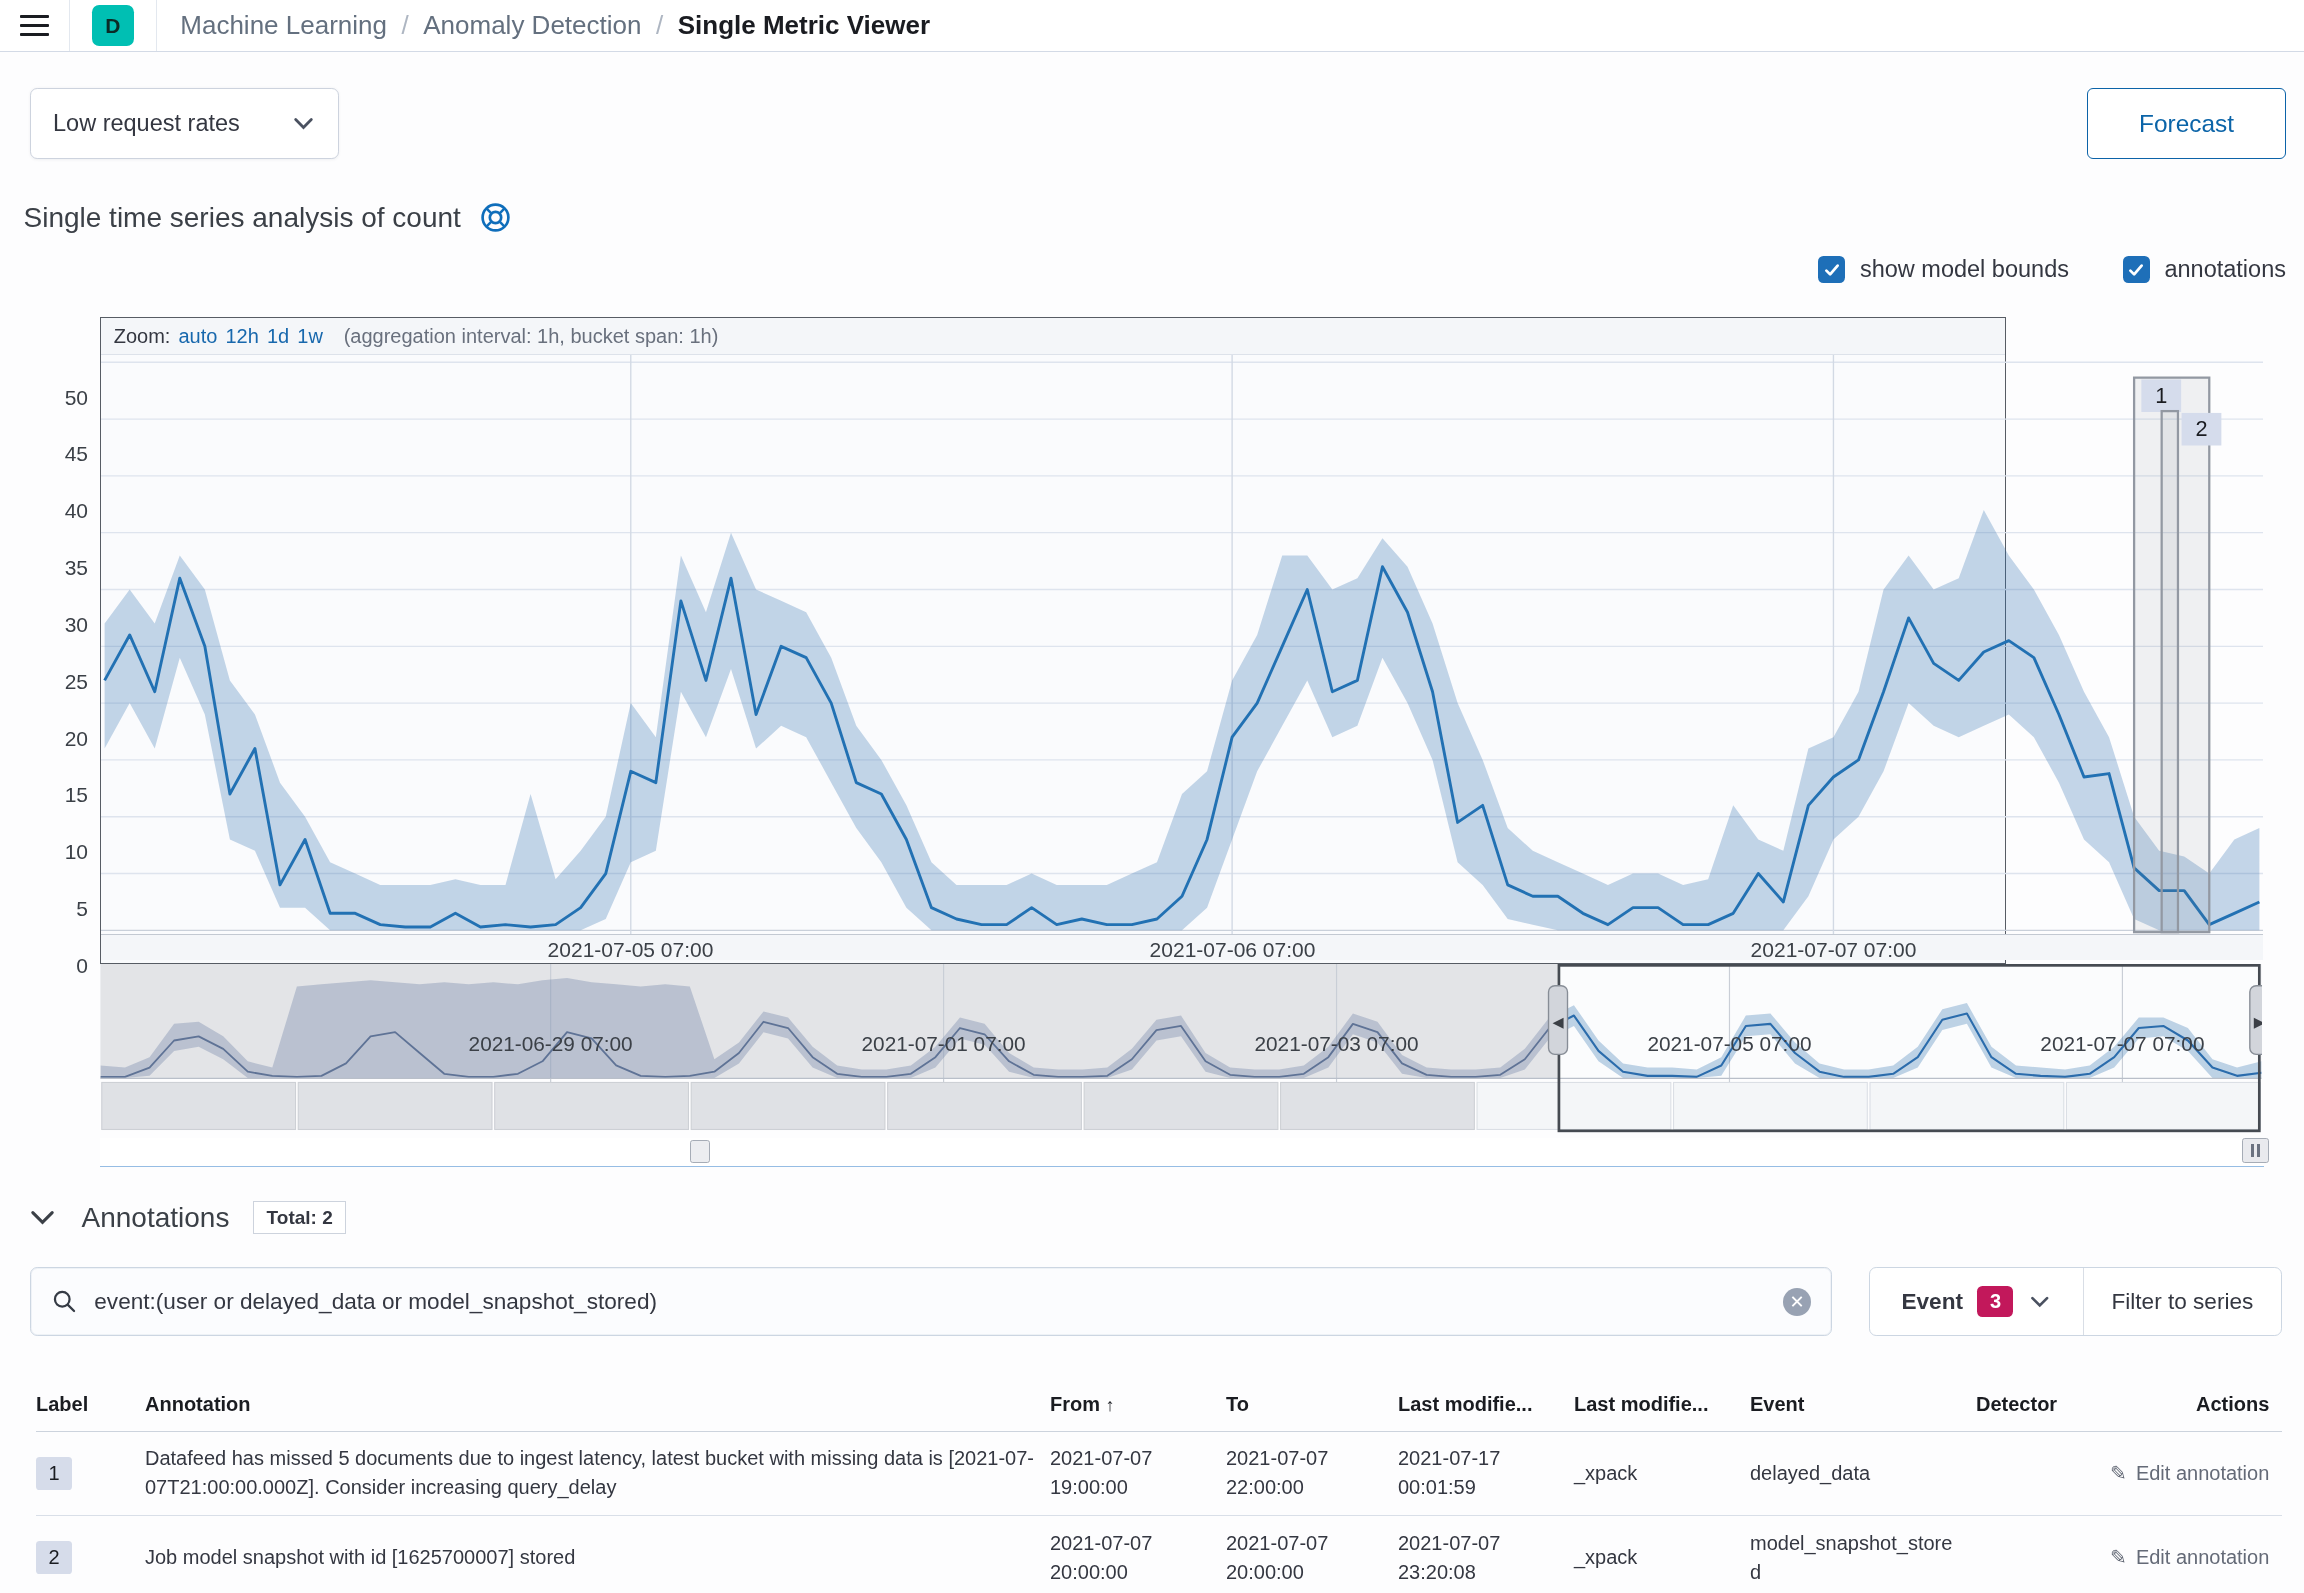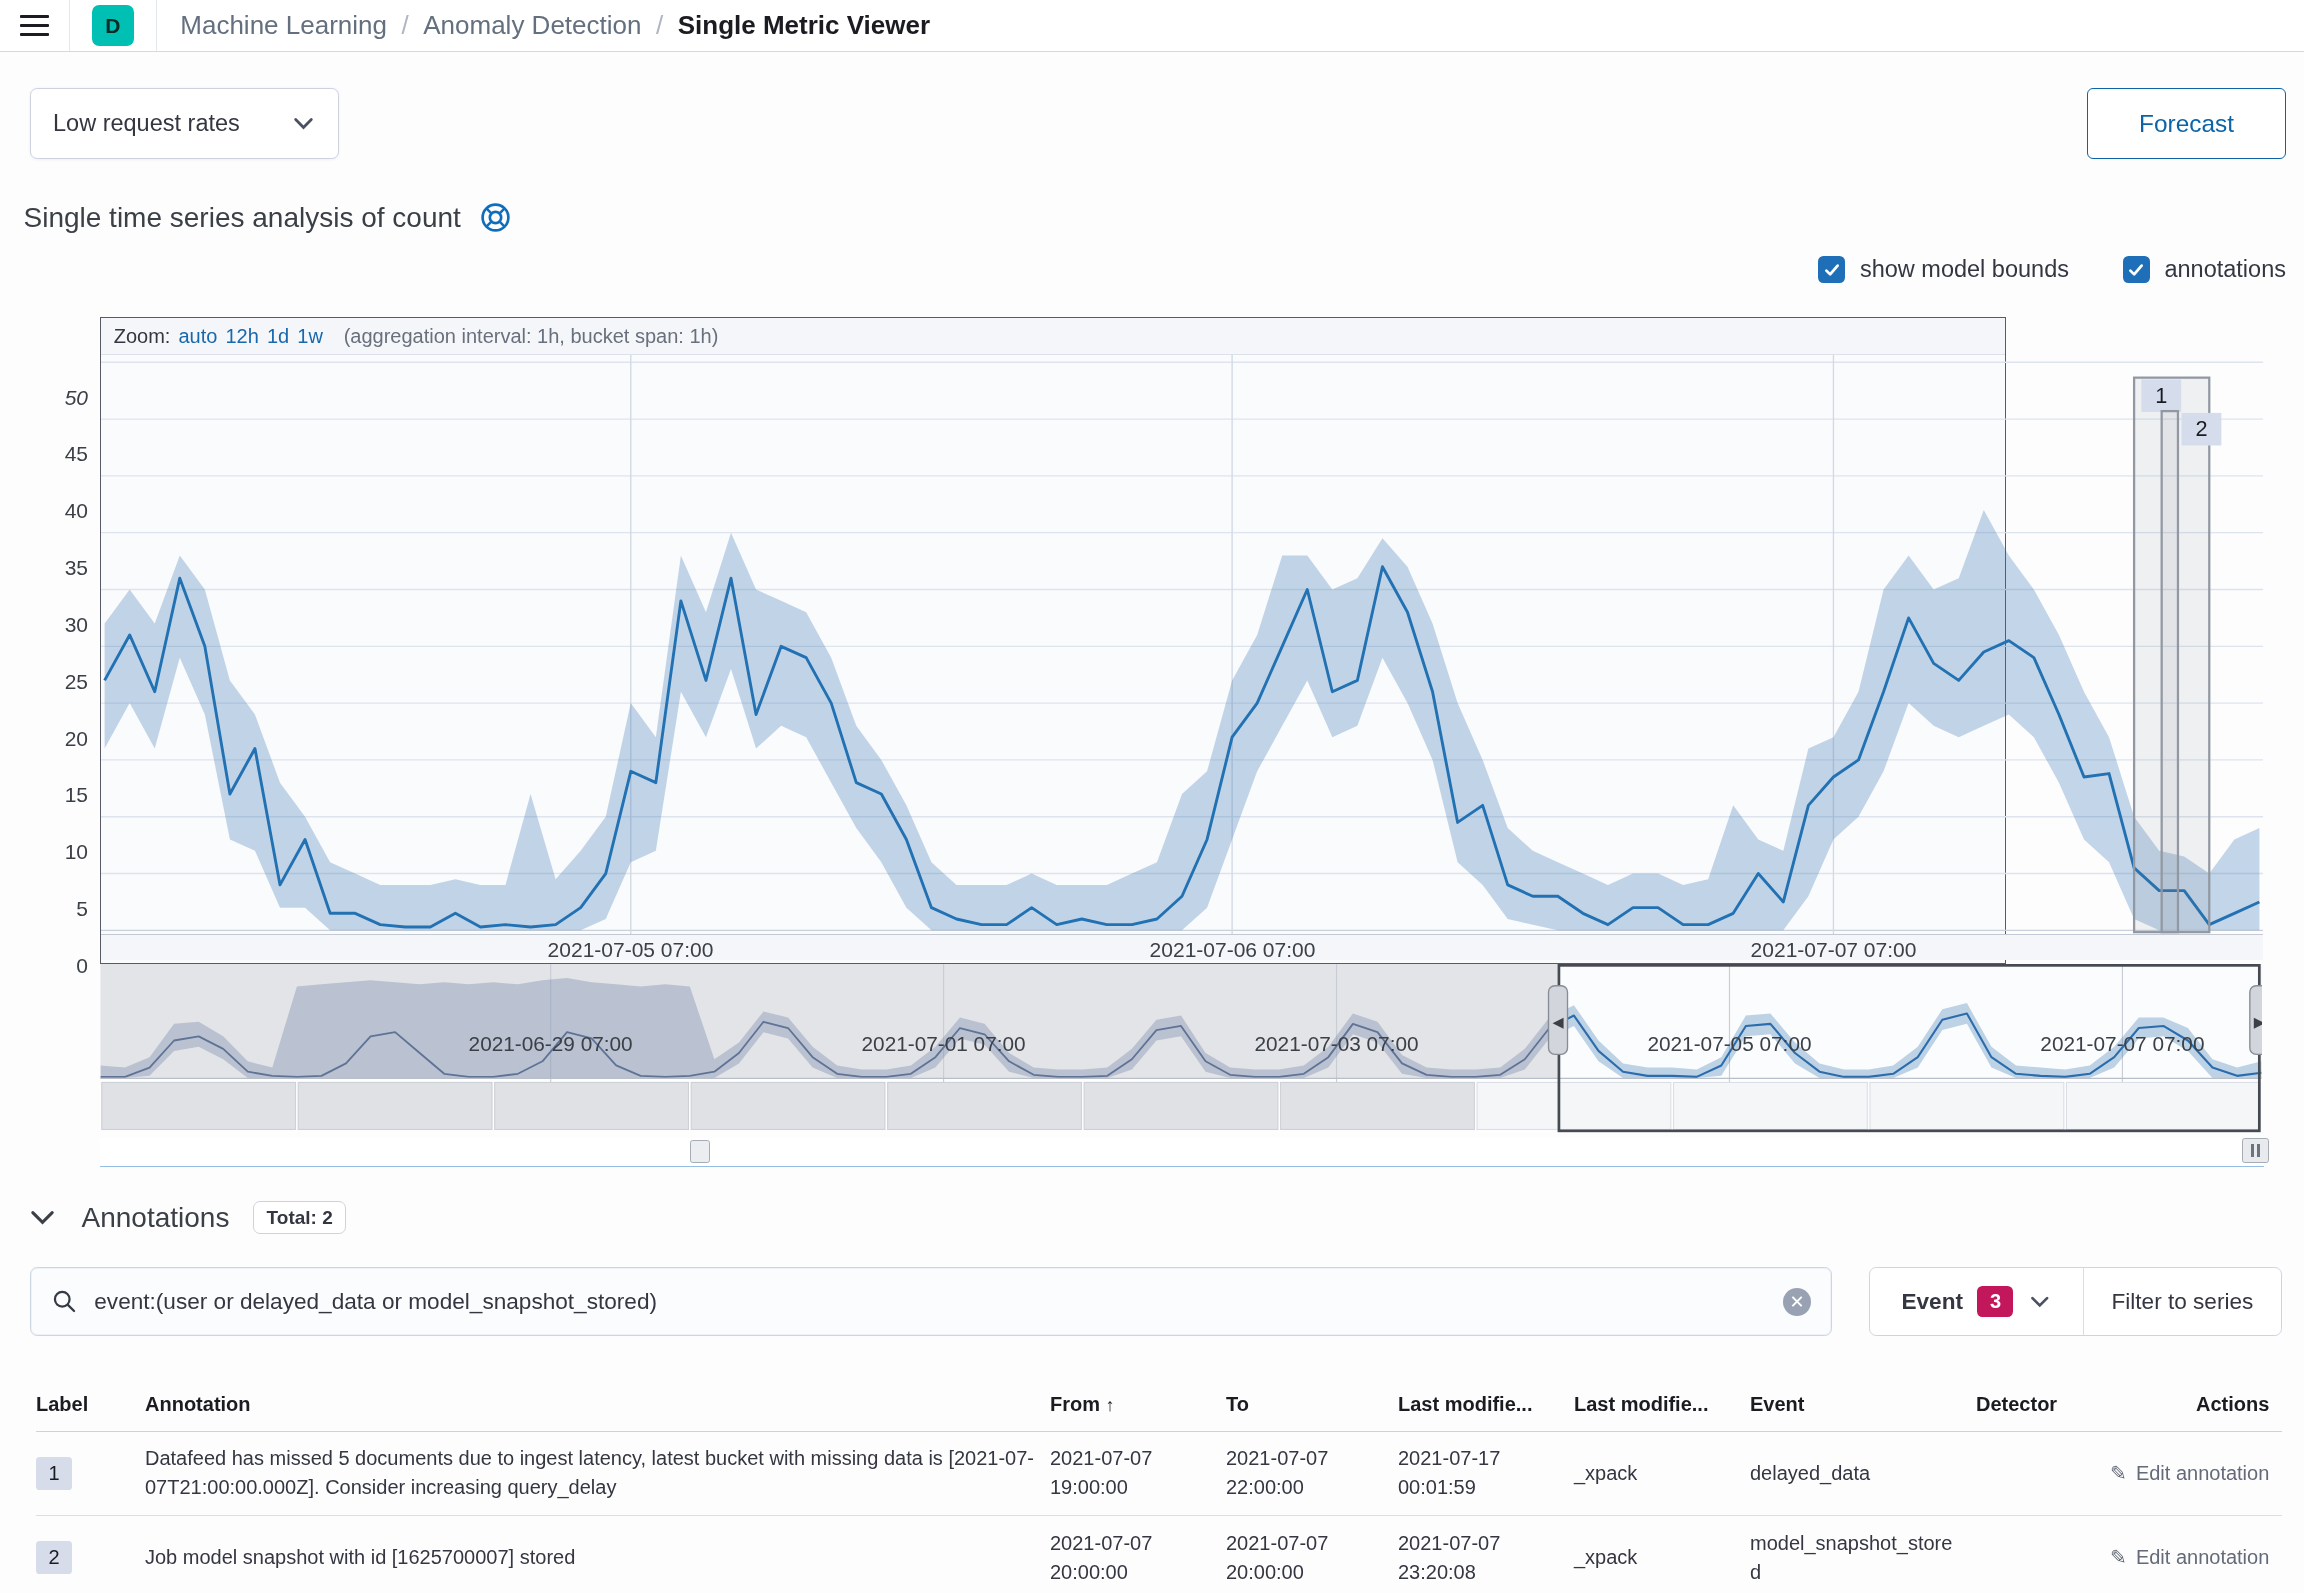--- a/index.html
+++ b/index.html
@@ -58,21 +58,21 @@
                    border:1.8px solid #a6acb6; border-radius:2.7px; cursor:ew-resize; }
   .corner-grip { position:absolute; left:2142px; top:0px; width:27px; height:25px; background:#e9eaee;
                  border:1.8px solid #a6acb6; border-radius:2.7px; display:flex; align-items:center;
                  justify-content:center; gap:3.6px; cursor:pointer; }
   .corner-grip i { width:2.7px; height:12.7px; background:#6b7280; display:block; }
 
   
   .ann-head { position:absolute; left:27px; top:1201px; display:flex; align-items:center; gap:23.5px; }
   .ann-chevron { width:31px; height:31px; color:#3b4047; cursor:pointer; }
   .ann-title { font-size:28px; color:#3b4047; }
-  .total-badge { border:0.9px solid #cdd3dd; background:#fff; border-radius:7px; padding:4.5px 12.7px;
+  .total-badge { border:0.9px solid #cdd3dd; background:#fff; border-radius:0; padding:4.5px 12.7px;
                  font-size:19px; font-weight:700; color:#343741; }
 
   .search-box { position:absolute; left:30px; top:1267px; width:1802px; height:69px; background:#fbfcfe;
                 border:0.9px solid #ccd6e2; border-radius:7.2px; box-shadow:inset 0 0 0 0.9px rgba(200,210,225,.25);
                 display:flex; align-items:center; padding:0 20px; gap:16.3px;justify-content:flex-end; }
   .search-box input { flex:1; border:none; outline:none; background:transparent; font-size:22.6px;
                       color:#343741; font-family:"Liberation Sans", sans-serif; }
   .clear-btn { width:28px; height:28px; border-radius:50%; background:#98a2b3; color:#fff; font-size:18px;
                display:flex; align-items:center; justify-content:center; cursor:pointer; flex:none; }
   .filter-group { position:absolute; left:1869px; top:1267px; width:413px; height:69px; background:#fff;
@@ -167,21 +167,21 @@
       <span style="top: 600px;">0</span>
       <span style="top: 543px;">5</span>
       <span style="top: 486px;">10</span>
       <span style="top: 429px;">15</span>
       <span style="top: 373px;">20</span>
       <span style="top: 316px;">25</span>
       <span style="top: 259px;">30</span>
       <span style="top: 202px;">35</span>
       <span style="top: 145px;">40</span>
       <span style="top: 88px;">45</span>
-      <span style="top: 32px; font-style: italic;">50</span>
+      <span style="top: 32px;">50</span>
     </div>
 
   <div class="chart-frame">
     <div class="zoom-row">
       <span>Zoom:</span>
       <span class="lnk">auto</span>
       <span class="lnk">12h</span>
       <span class="lnk">1d</span>
       <span class="lnk">1w</span>
       <span class="note">(aggregation interval: 1h, bucket span: 1h)</span>

